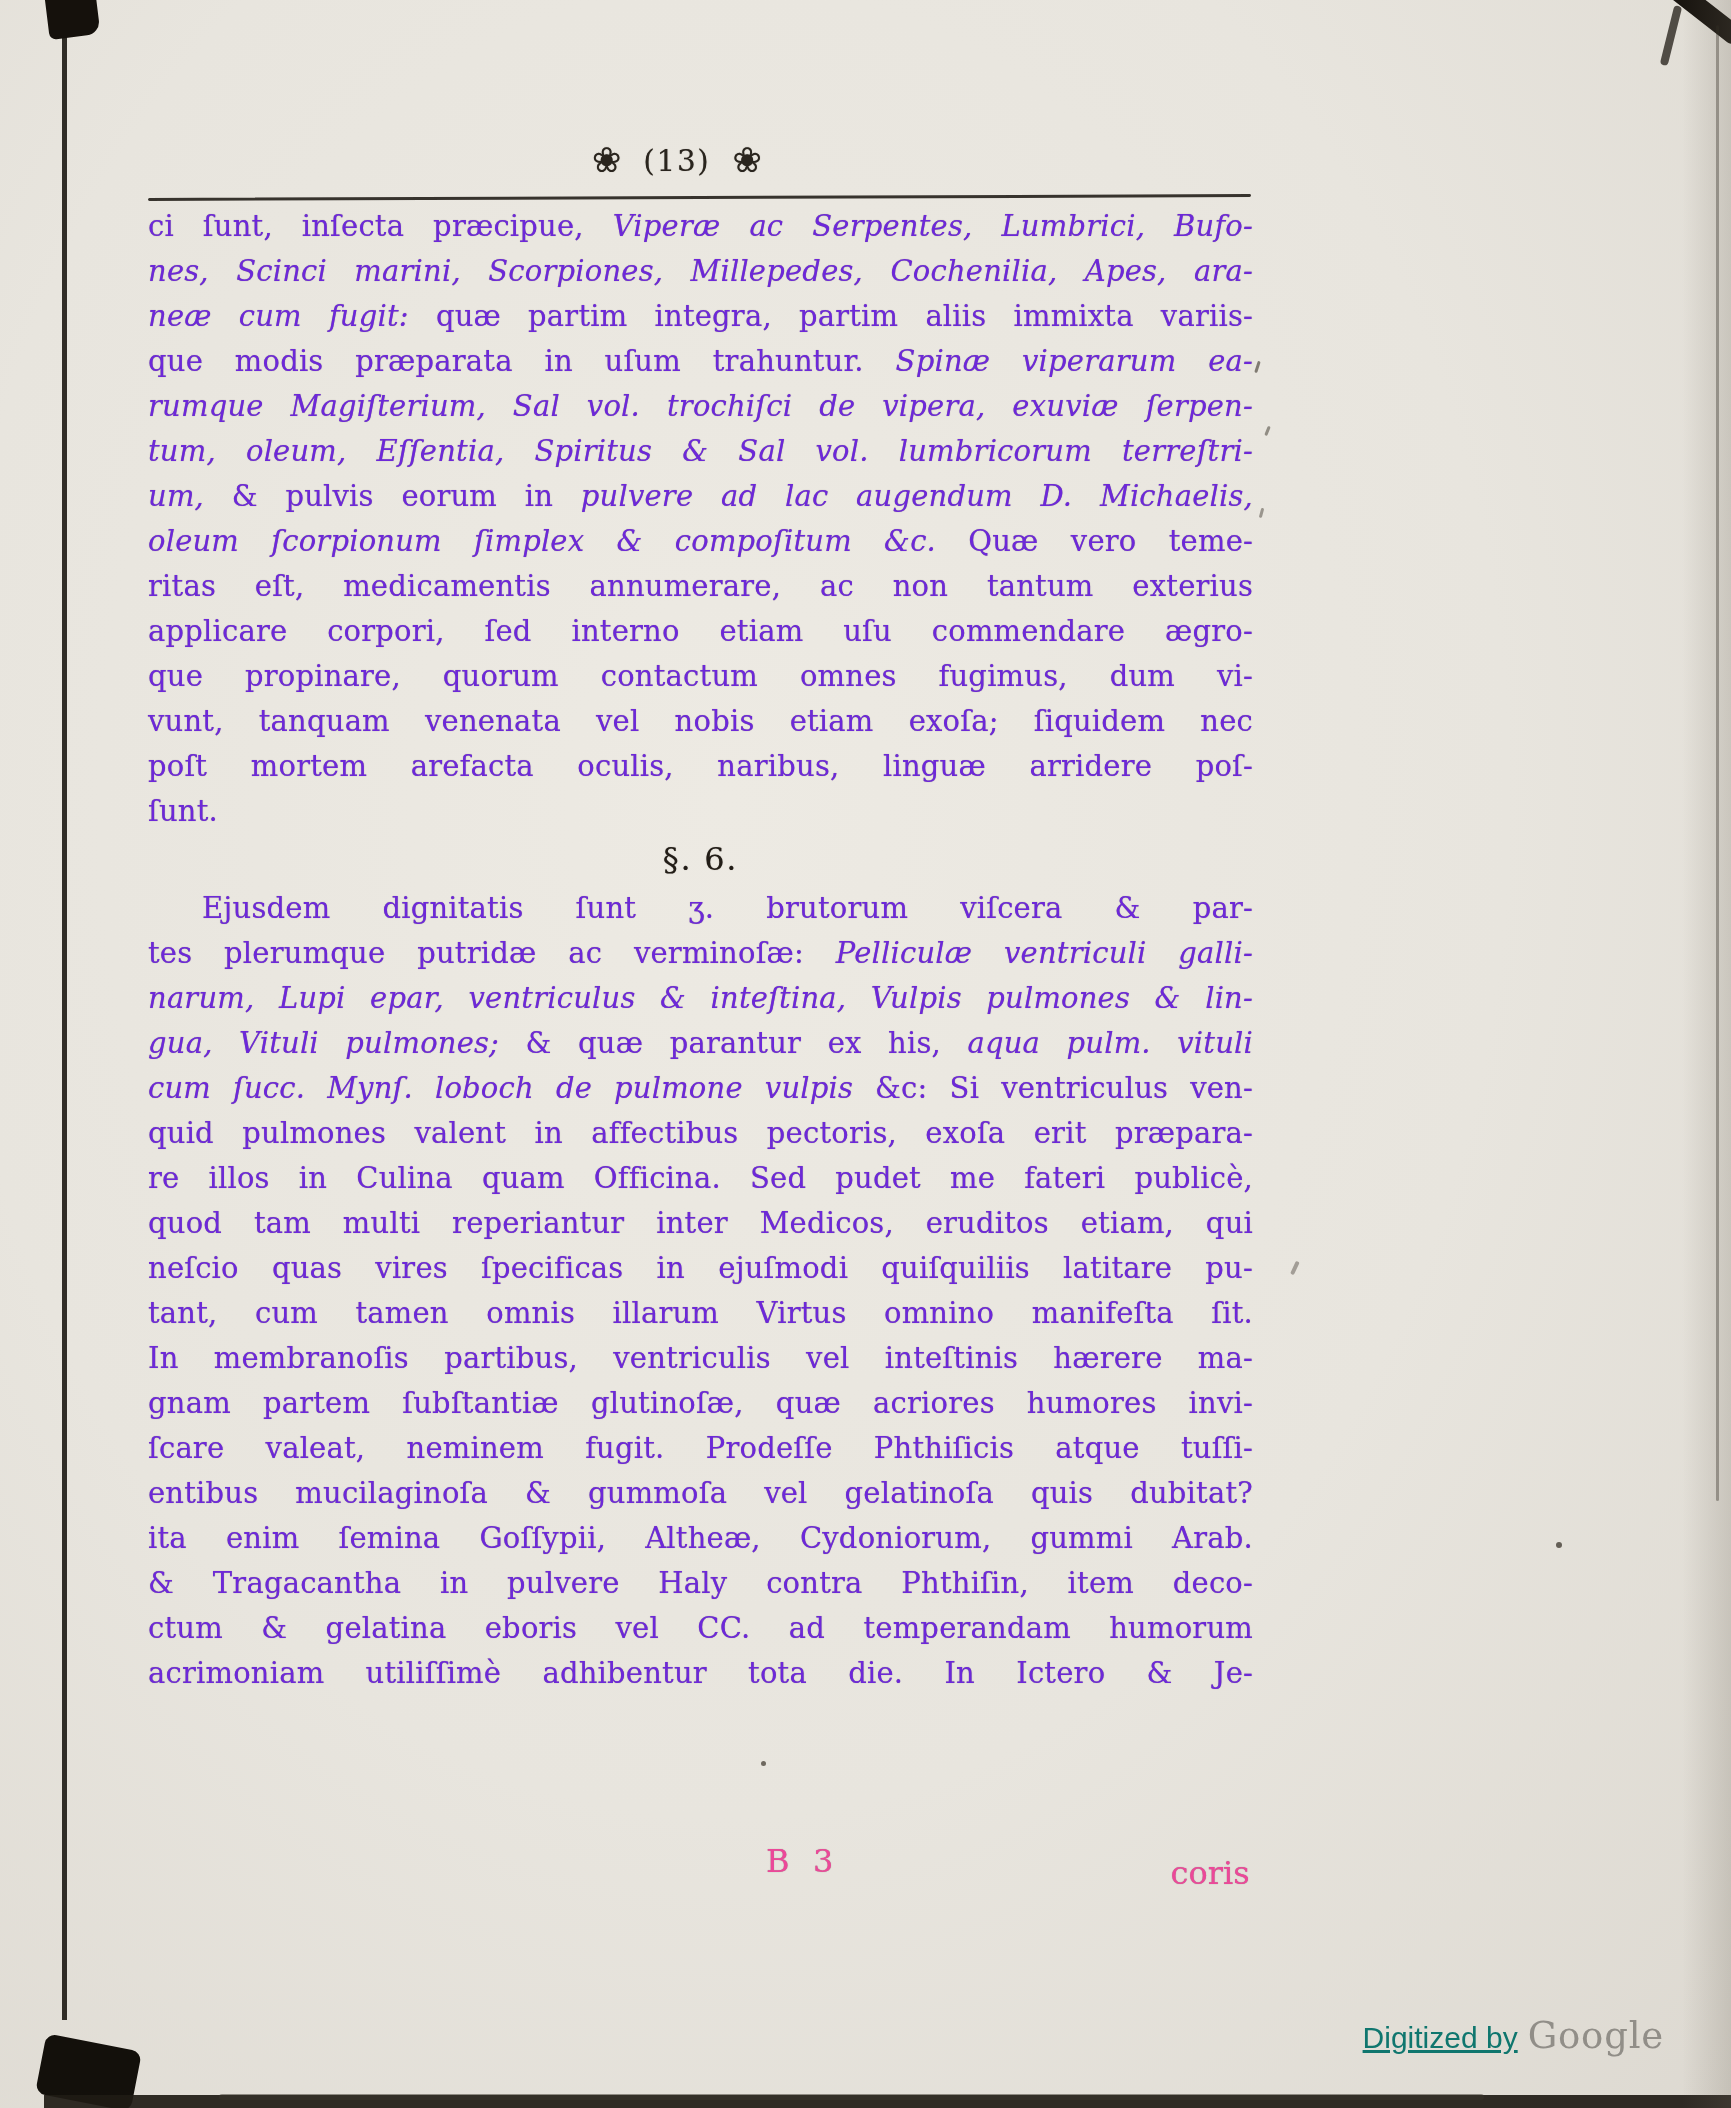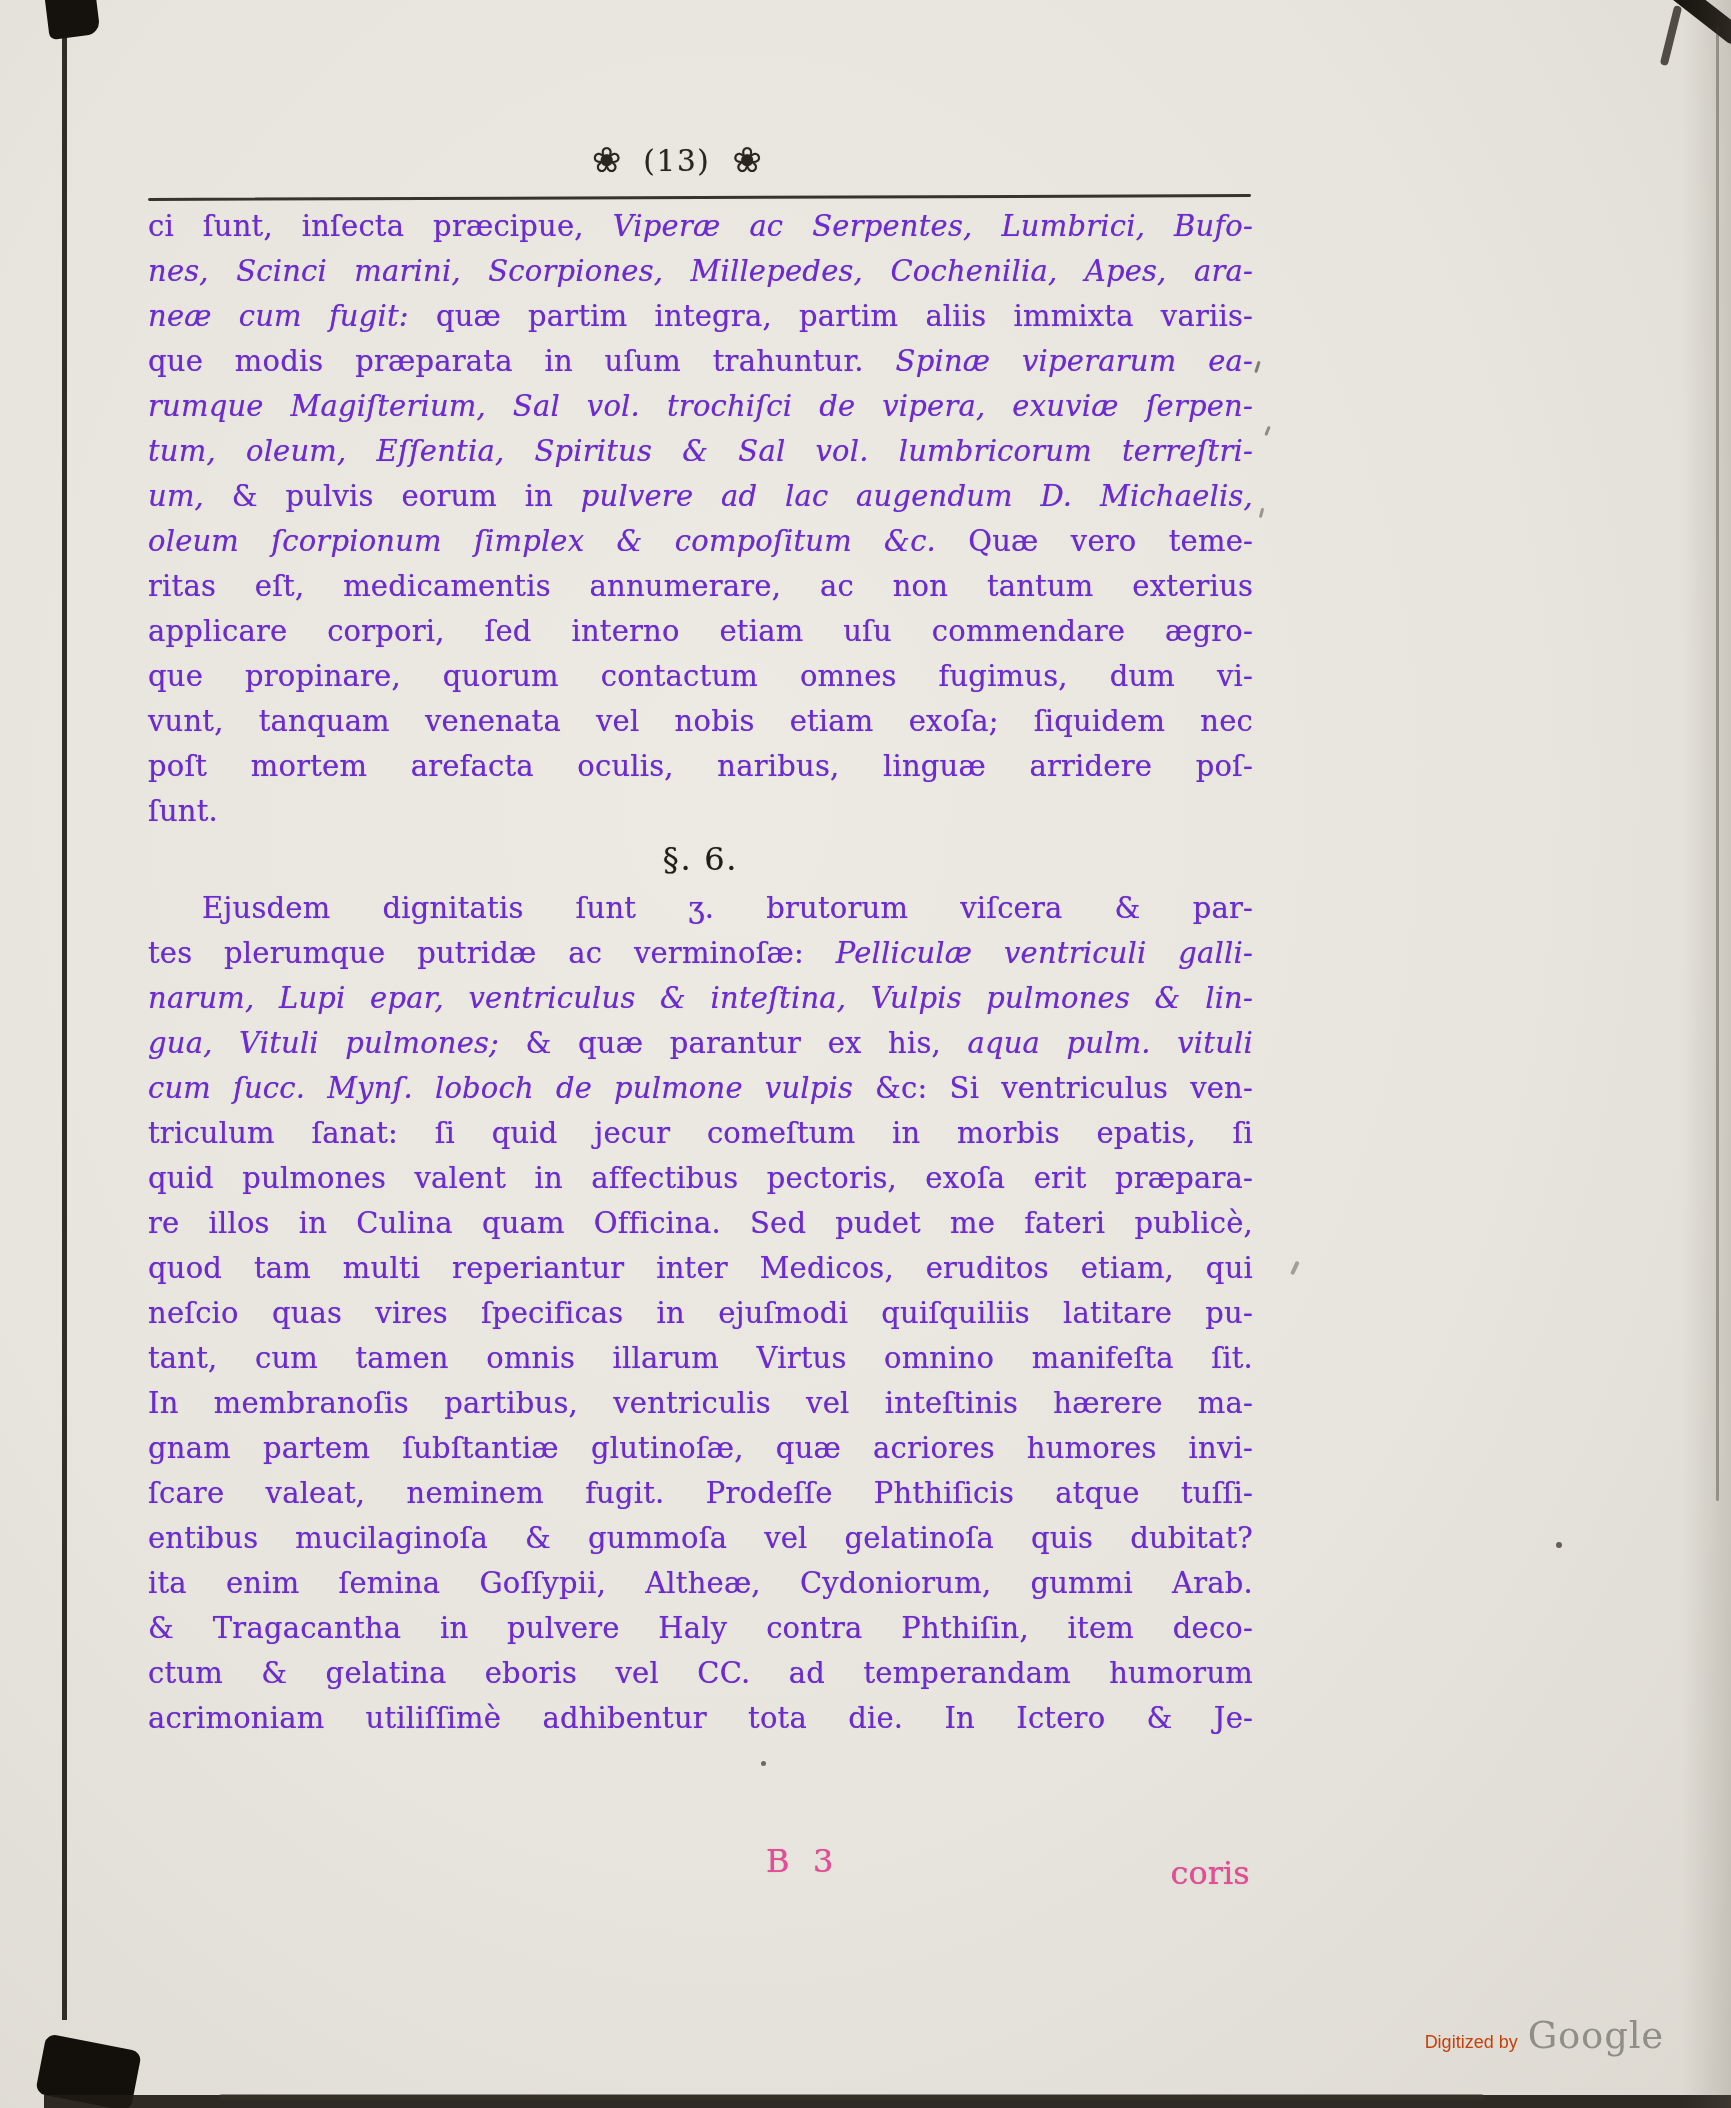--- a/index.html
+++ b/index.html
@@ -42,21 +42,21 @@
     position:absolute;left:148px;top:1842px;width:1105px;height:44px;
     font-size:32px;color:#ec4899;text-shadow:0 0 0.8px rgba(35,28,20,.45);
   }
   .signature{position:absolute;left:618px;top:0;letter-spacing:6.7px;}
   .catchword{position:absolute;right:3.4px;top:11.8px;}
   .watermark{
     position:absolute;top:2014px;right:67px;
     display:flex;align-items:baseline;gap:10px;
     color:#96938d;
   }
-  .wm-prefix{font-family:"Liberation Sans", sans-serif;font-size:18px;color:#c2410c;}
+  .wm-prefix{font-family:"Liberation Sans", sans-serif;font-size:30px;color:#0f766e;text-decoration:underline;}
   .wm-brand{font-family:"DejaVu Serif", serif;font-size:37px;letter-spacing:0.8px;color:#918e88;}
   
   .art{position:absolute;pointer-events:none;}
   .art-left-line{left:62px;top:0;width:5px;height:2020px;background:#17130e;opacity:.88;}
   .art-top-left{left:47px;top:-6.7px;width:51px;height:44px;background:#15110c;border-radius:0 0 13.5px 6.7px;transform:rotate(-7deg);}
   .art-bottom-left{left:40px;bottom:5px;width:97px;height:61px;background:#13100b;border-radius:10px;transform:rotate(11deg);}
   .art-bottom-band{left:44px;bottom:0;width:1687px;height:12.6px;background:#1f1b15;opacity:.92;}
   .art-bottom-band2{left:219px;bottom:8.4px;width:1265px;height:5.9px;background:#3a352c;opacity:.5;border-radius:3.4px;}
   .art-top-right-1{right:-22px;top:-13.5px;width:135px;height:20px;background:#191510;transform:rotate(38deg);border-radius:6.7px;}
   .art-top-right-2{right:56px;top:5px;width:7.6px;height:61px;background:#2c2720;transform:rotate(14deg);border-radius:4.2px;opacity:.8;}
@@ -95,21 +95,20 @@
     <div class="text-line"><span>que propinare, quorum contactum omnes fugimus, dum vi-</span></div>
     <div class="text-line"><span>vunt, tanquam venenata vel nobis etiam exoſa; ſiquidem nec</span></div>
     <div class="text-line"><span>poſt mortem arefacta oculis, naribus, linguæ arridere poſ-</span></div>
     <div class="text-line short"><span>ſunt.</span></div>
     <div class="heading-line">§. 6.</div>
     <div class="text-line indent"><span>Ejusdem dignitatis ſunt ʒ. brutorum viſcera &amp; par-</span></div>
     <div class="text-line"><span>tes plerumque putridæ ac verminoſæ: </span><span class="it">Pelliculæ ventriculi galli-</span></div>
     <div class="text-line"><span class="it">narum, Lupi epar, ventriculus &amp; inteſtina, Vulpis pulmones &amp; lin-</span></div>
     <div class="text-line"><span class="it">gua, Vituli pulmones; </span><span>&amp; quæ parantur ex his, </span><span class="it">aqua pulm. vituli</span></div>
     <div class="text-line"><span class="it">cum ſucc. Mynſ. loboch de pulmone vulpis </span><span>&amp;c: Si ventriculus ven-</span></div>
-    <div class="text-line"><span>triculum ſanat: ſi quid jecur comeſtum in morbis epatis, ſi</span></div>
     <div class="text-line"><span>quid pulmones valent in affectibus pectoris, exoſa erit præpara-</span></div>
     <div class="text-line"><span>re illos in Culina quam Officina. Sed pudet me fateri publicè,</span></div>
     <div class="text-line"><span>quod tam multi reperiantur inter Medicos, eruditos etiam, qui</span></div>
     <div class="text-line"><span>neſcio quas vires ſpecificas in ejuſmodi quiſquiliis latitare pu-</span></div>
     <div class="text-line"><span>tant, cum tamen omnis illarum Virtus omnino manifeſta ſit.</span></div>
     <div class="text-line"><span>In membranoſis partibus, ventriculis vel inteſtinis hærere ma-</span></div>
     <div class="text-line"><span>gnam partem ſubſtantiæ glutinoſæ, quæ acriores humores invi-</span></div>
     <div class="text-line"><span>ſcare valeat, neminem fugit. Prodeſſe Phthiſicis atque tuſſi-</span></div>
     <div class="text-line"><span>entibus mucilaginoſa &amp; gummoſa vel gelatinoſa quis dubitat?</span></div>
     <div class="text-line"><span>ita enim ſemina Goſſypii, Altheæ, Cydoniorum, gummi Arab.</span></div>

